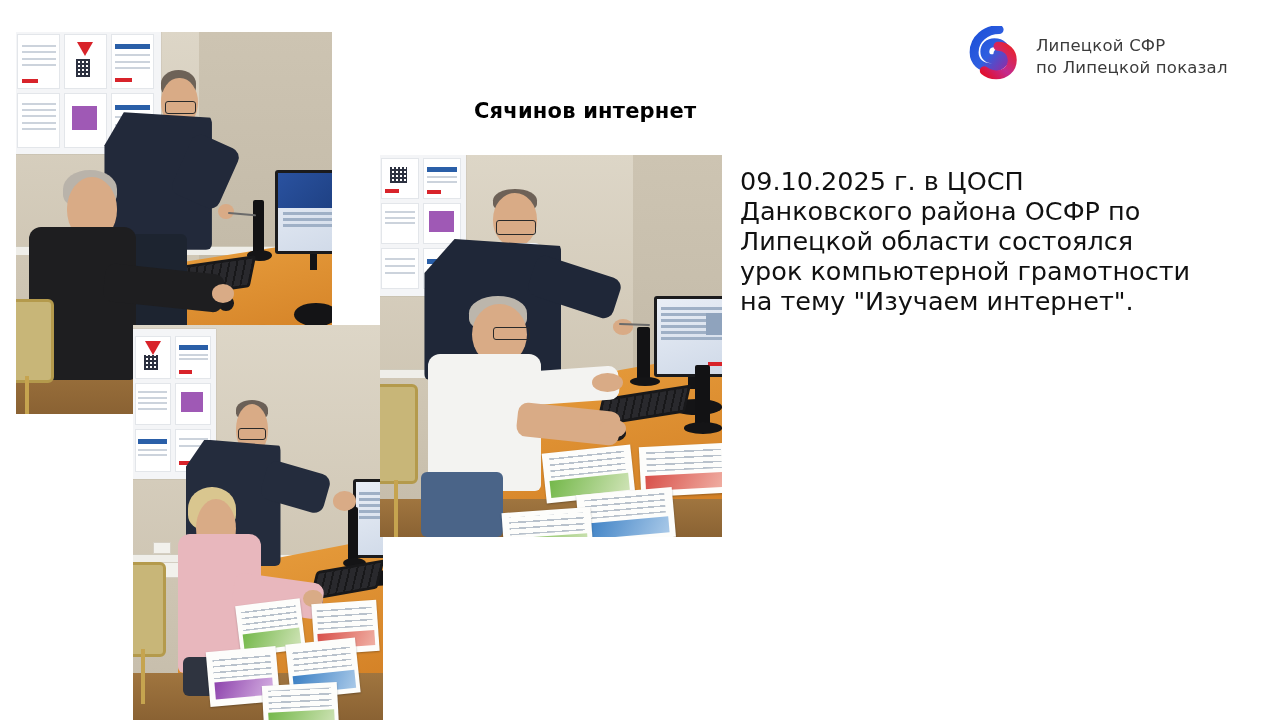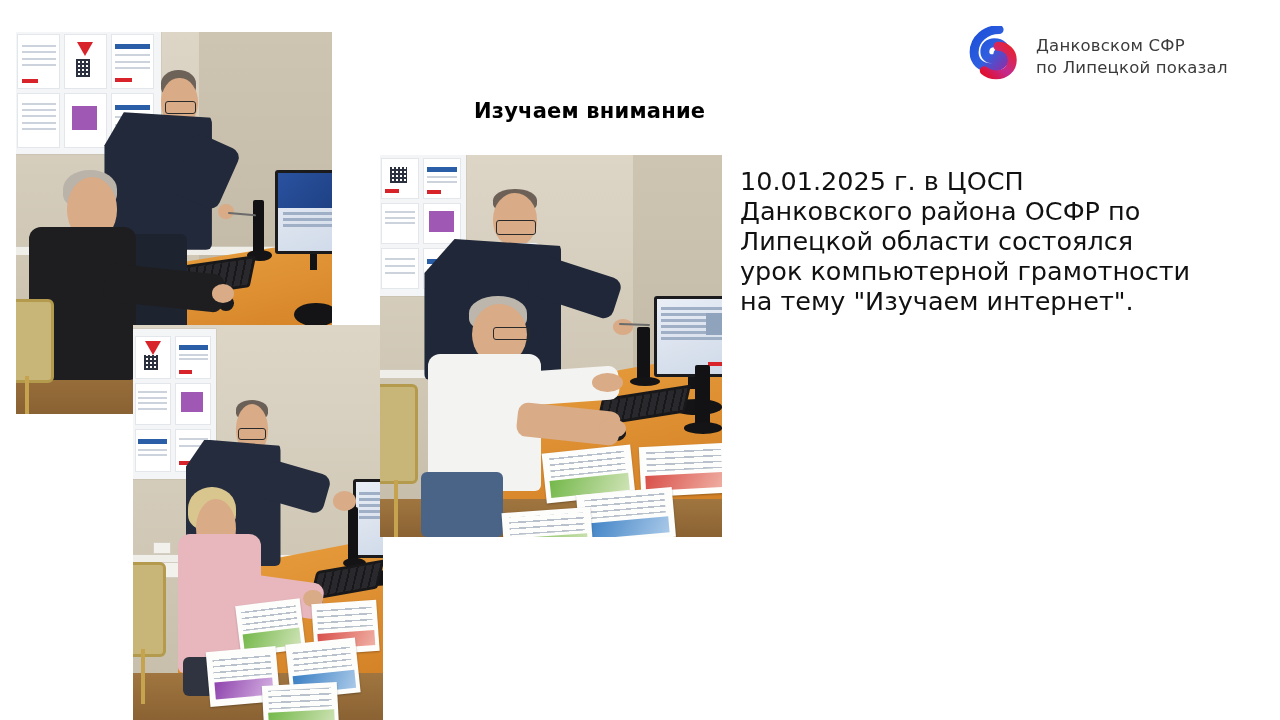--- a/index.html
+++ b/index.html
@@ -111,27 +111,27 @@
         <linearGradient id="gB" x1="1" y1="0" x2="0" y2="1">
           <stop offset="0" stop-color="#e8222e"></stop>
             <stop offset="55%" stop-color="#c32a8f"></stop>
             <stop offset="100%" stop-color="#e01030"></stop>
         </linearGradient>
       </defs>
       <path d="M62 6 C40 6 20 22 20 44 C20 60 32 70 48 70 C62 70 74 61 74 47 C74 36 66 28 54 28 C45 28 38 34 38 43 C38 50 43 55 50 55 C56 55 60 51 60 46" fill="none" stroke="url(#gA)" stroke-width="15" stroke-linecap="round"></path>
       <path d="M60 34 C74 34 84 44 84 57 C84 72 72 82 57 82 C45 82 37 75 37 75" fill="none" stroke="url(#gB)" stroke-width="15" stroke-linecap="round"></path>
       <path d="M63 30 L63 98" fill="none" stroke="url(#gB)" stroke-width="14" stroke-linecap="round"></path>
     </svg>
-    <div class="brand-text"><span>Данковском СФР</span><br><span>по Липецкой показал</span></div>
+    <div class="brand-text"><span>Липецкой СФР</span><br><span>по Липецкой показал</span></div>
   </div>
 
-  <div class="slide-title">Изучаем внимание</div>
+  <div class="slide-title">Сячинов интернет</div>
 
   <div class="copy">
-    <p>10.01.2025 г. в ЦОСП Данковского района ОСФР по Липецкой области состоялся урок компьютерной грамотности на тему "Изучаем интернет".</p>
+    <p>09.10.2025 г. в ЦОСП Данковского района ОСФР по Липецкой области состоялся урок компьютерной грамотности на тему "Изучаем интернет".</p>
   </div>
 
   <div class="photo" id="photo-top-left">
     <div class="scene">
       <div class="wall"></div>
       <div class="wall-right" style="left:58%;top:0;right:0;bottom:0;"></div>
       <div class="baseboard" style="left:0;right:0;top:56%;height:9px;"></div>
 
       <div class="poster" style="left:-2%;top:-1%;width:48%;height:33%;">
         <div class="poster-grid" style="grid-template-columns:repeat(3,1fr);grid-template-rows:repeat(2,1fr);">

